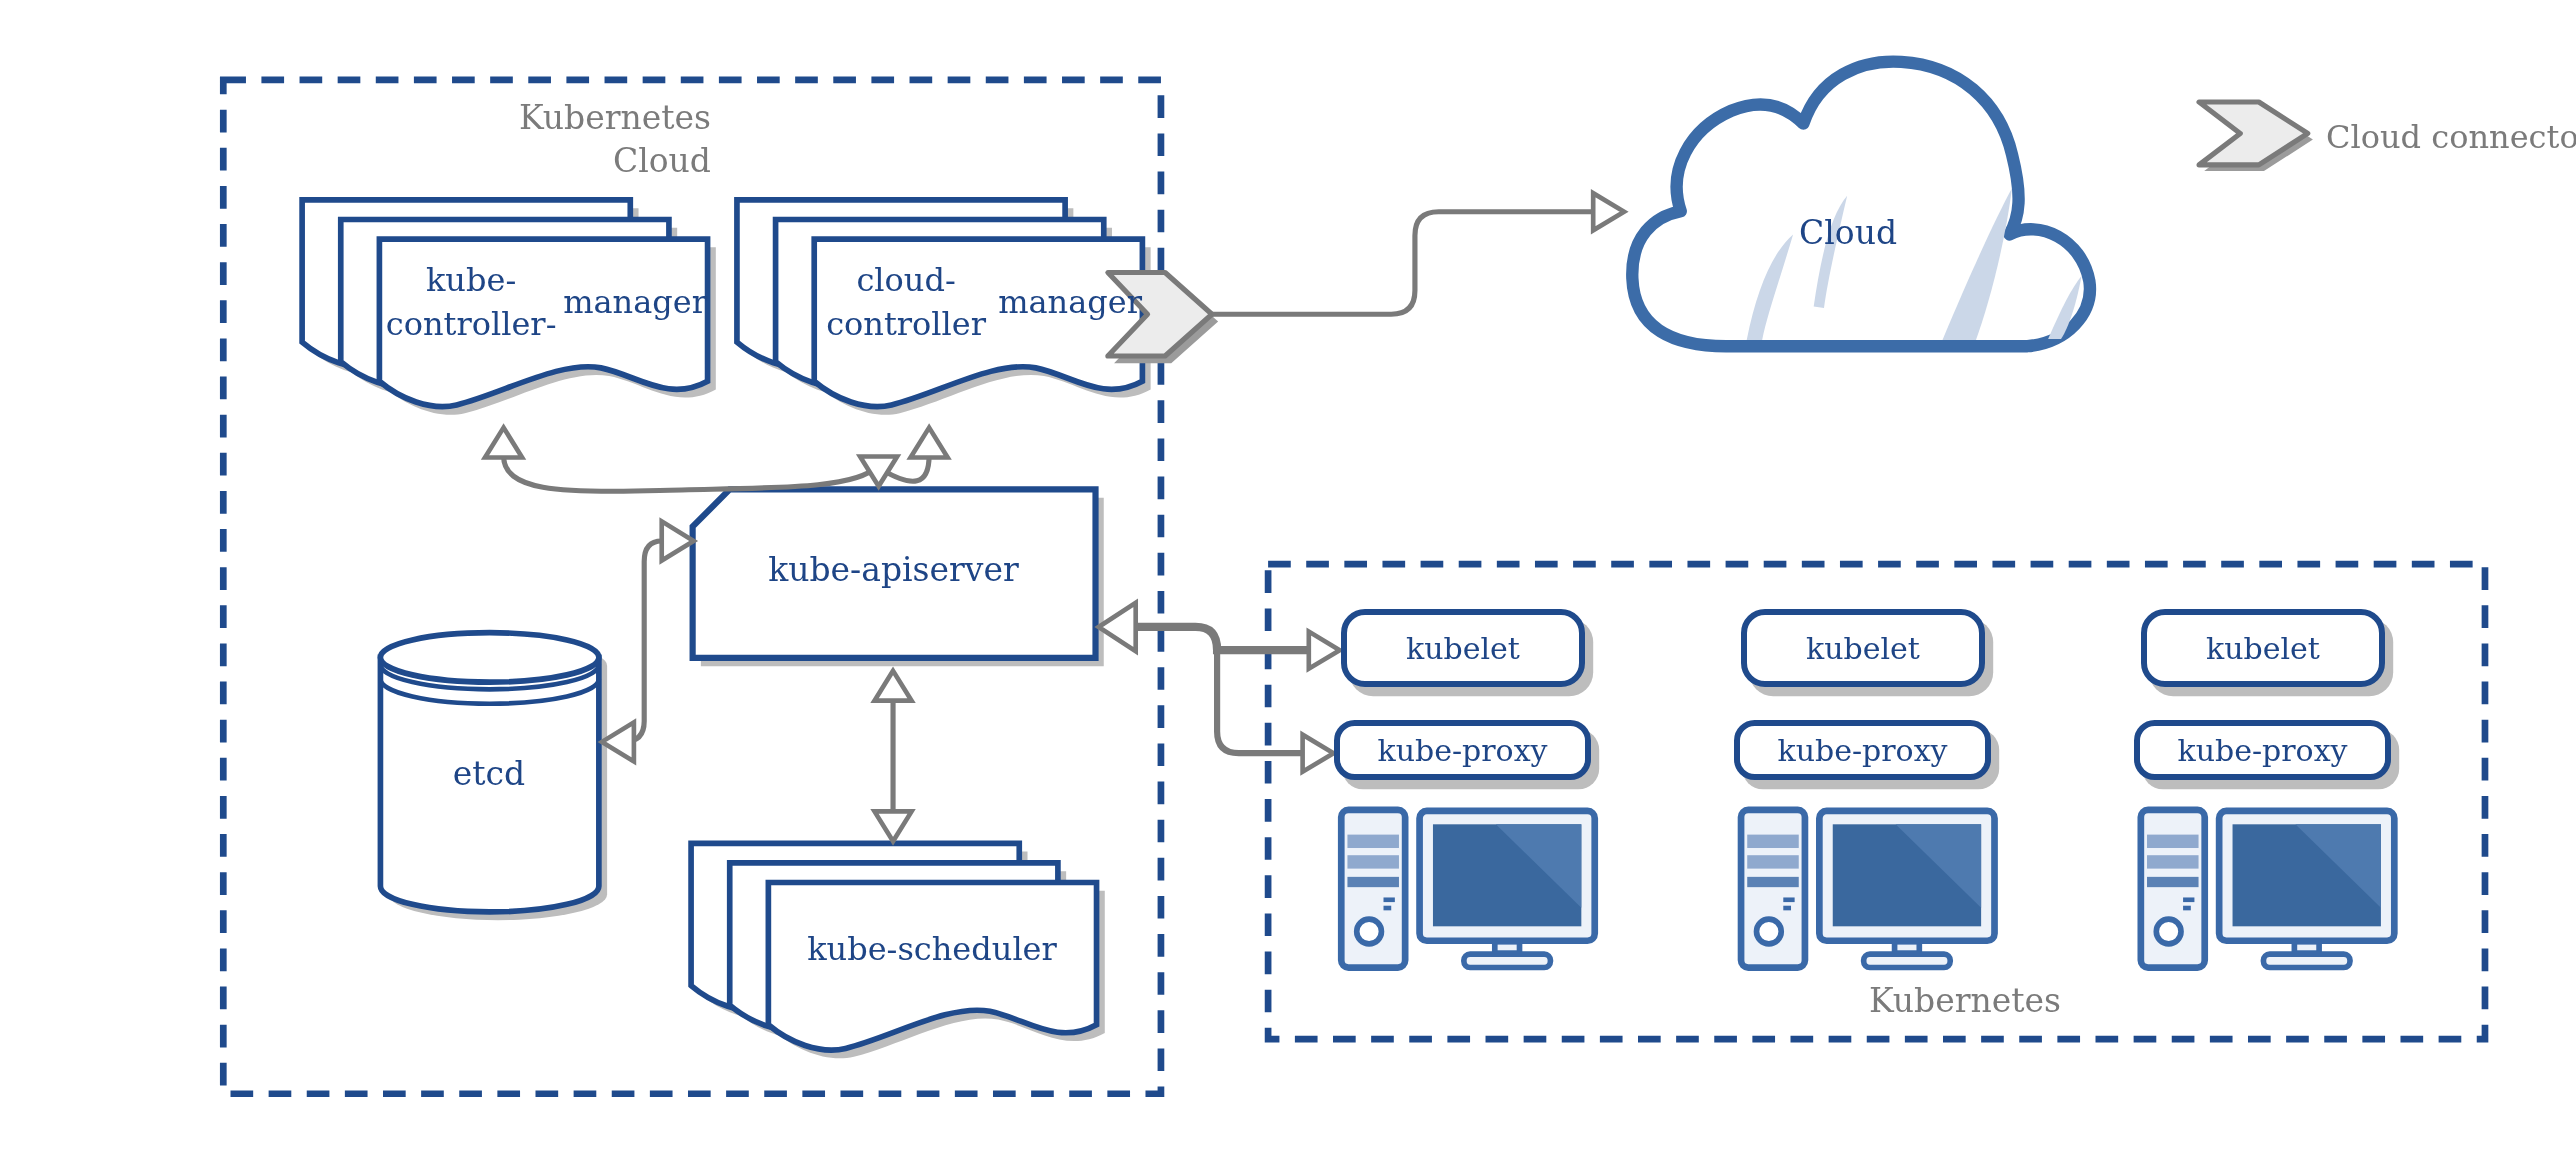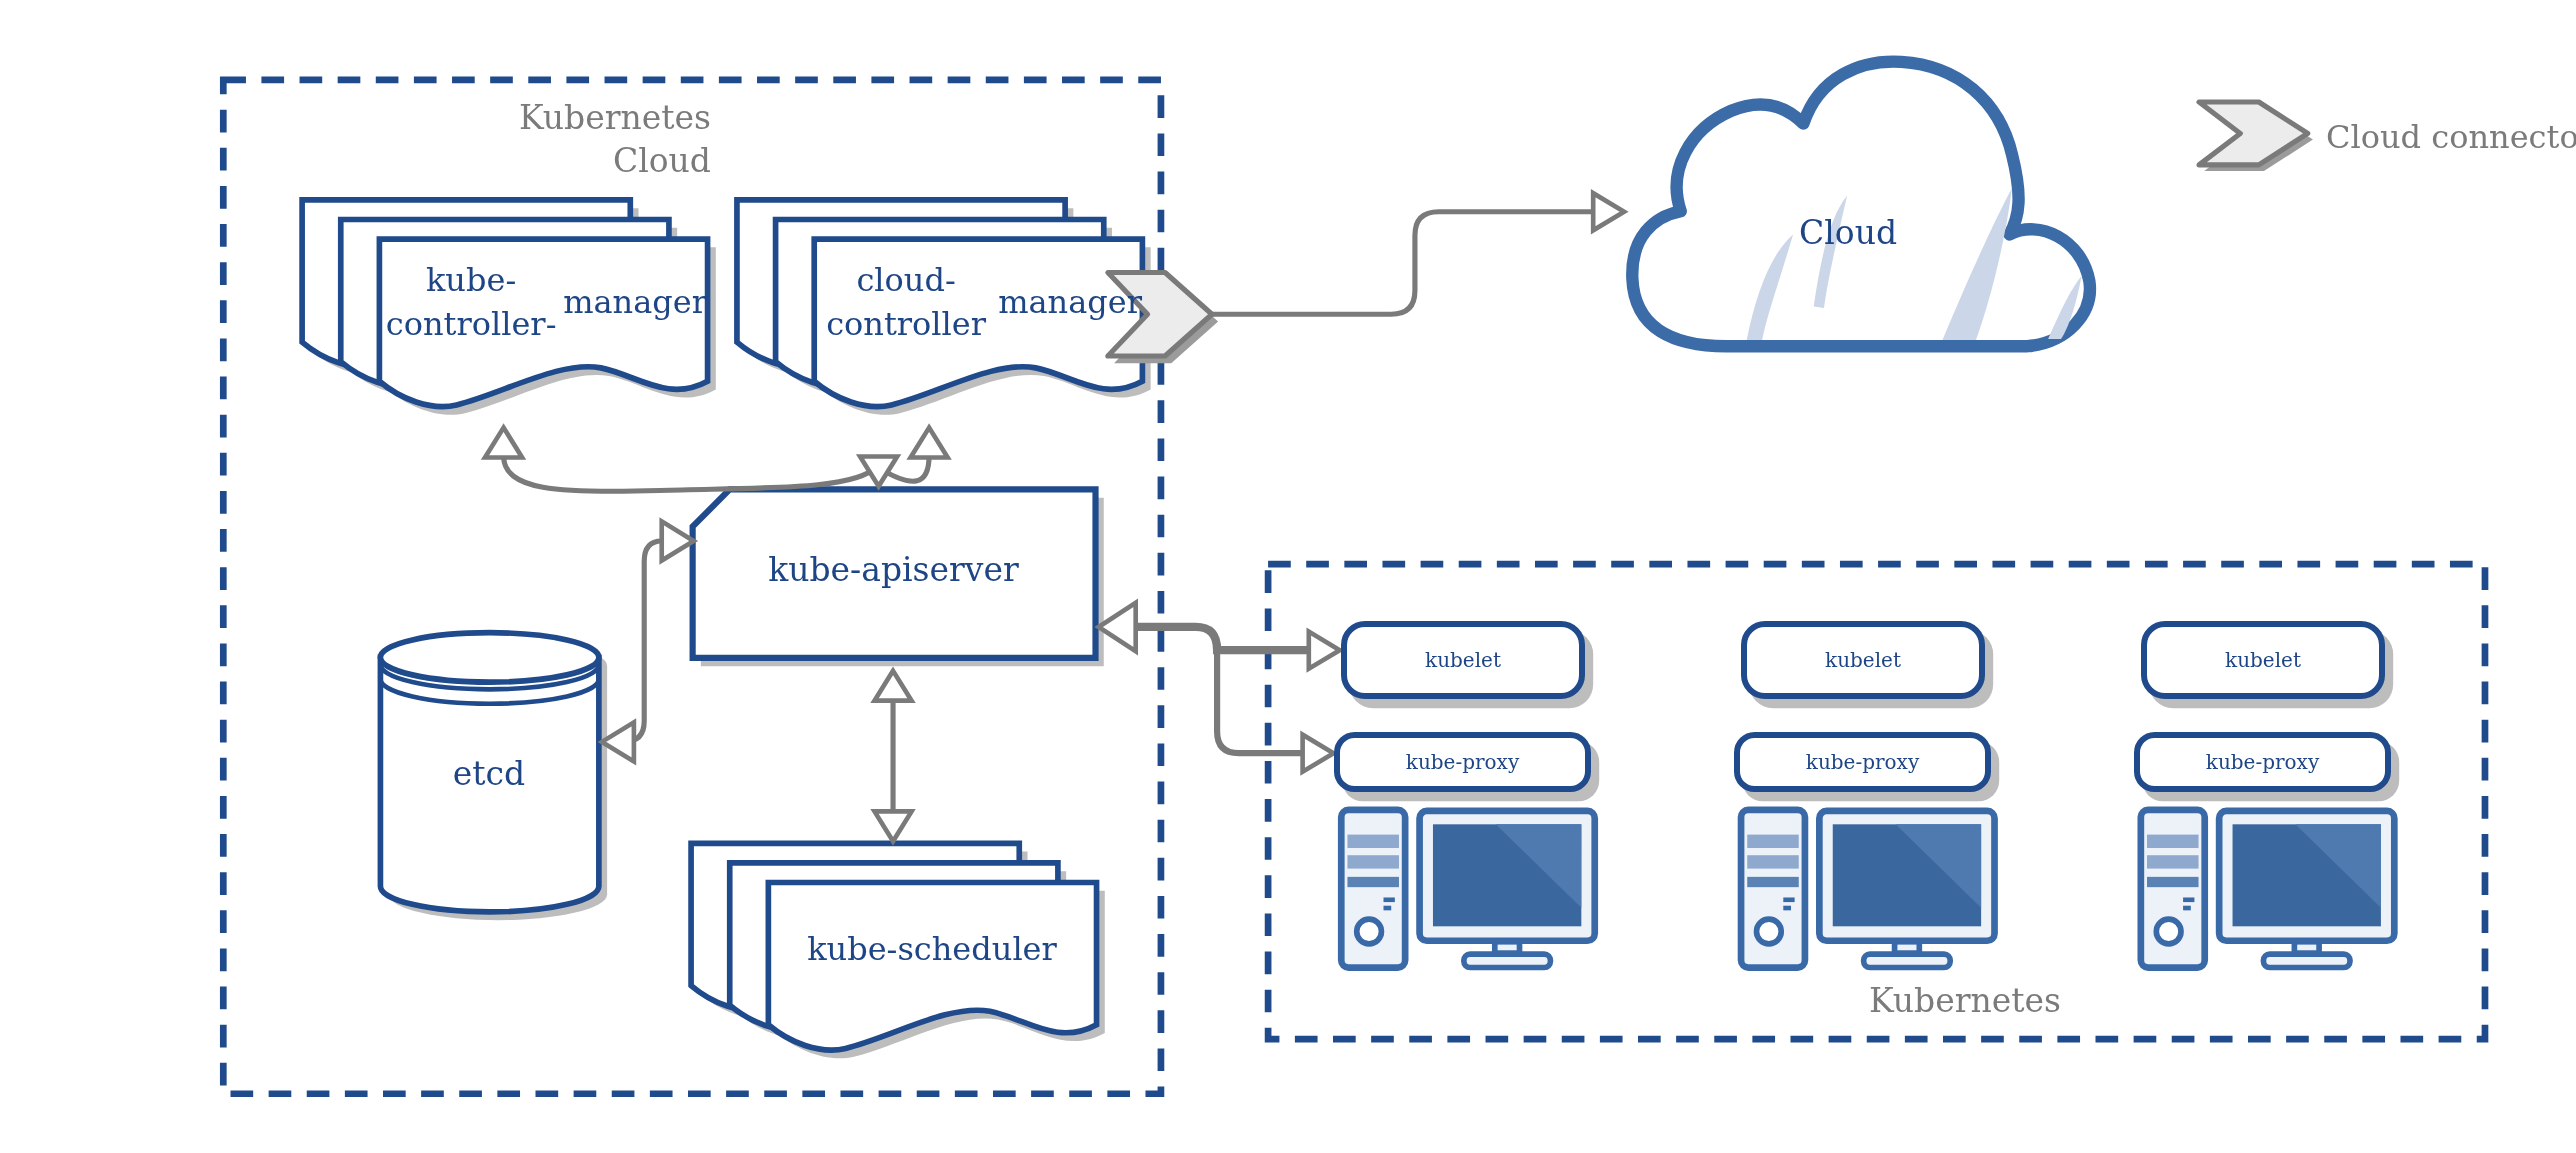--- a/index.html
+++ b/index.html
@@ -11,21 +11,21 @@
   html,body{margin:0;padding:0;background:#ffffff;}
   #canvas{position:relative;width:2665px;height:1153px;background:#fff;overflow:hidden;
           font-family:"DejaVu Serif","Liberation Serif",serif;}
   #shapes{position:absolute;left:0;top:0;}
   .lbl{position:absolute;color:var(--text-navy);text-align:center;
        display:flex;align-items:center;justify-content:center;}
   .seclbl{position:absolute;color:var(--label-gray);font-size:33px;line-height:43px;
           text-align:right;}
   .node-box{position:absolute;background:#fff;border:6.7px solid var(--navy);
             display:flex;align-items:center;justify-content:center;
-            color:var(--text-navy);font-size:20px;box-shadow:8.2px 9.3px 0 var(--shadow);margin-top:12px;}
+            color:var(--text-navy);font-size:30px;box-shadow:8.2px 9.3px 0 var(--shadow);}
   .kubelet{width:232px;height:66px;border-radius:24px;}
   .kproxy{width:245px;height:48px;border-radius:20.6px;}
   .doc-lbl{font-size:32px;line-height:44px;}
   .big-lbl{font-size:33px;}
 </style>
 </head>
 <body>
 
 <div id="canvas">
 

